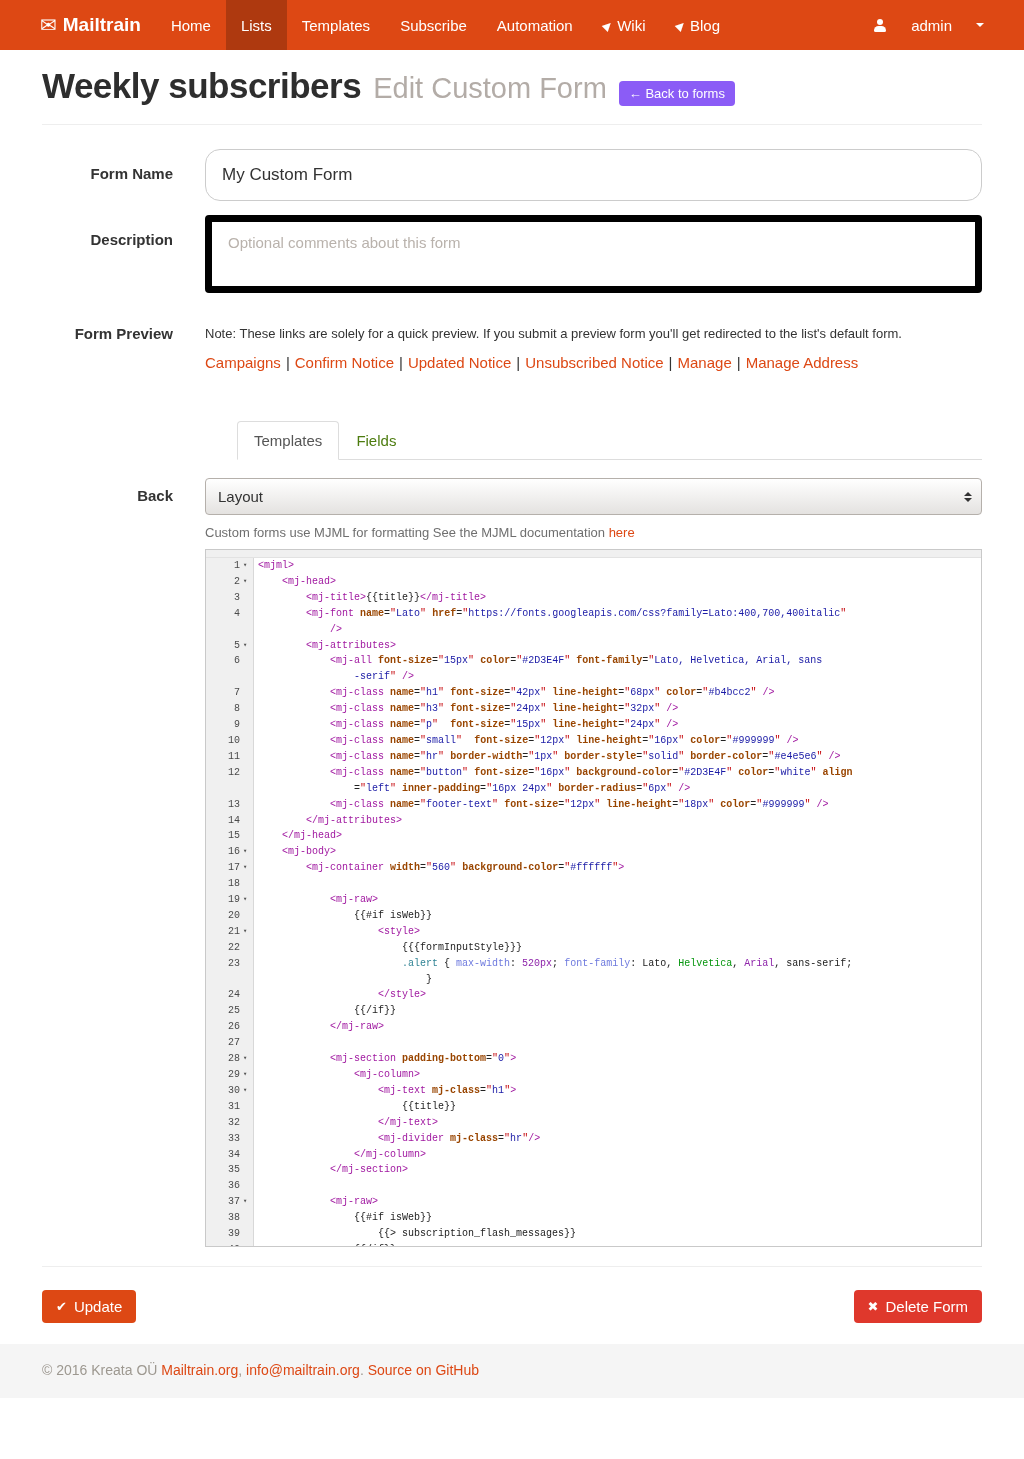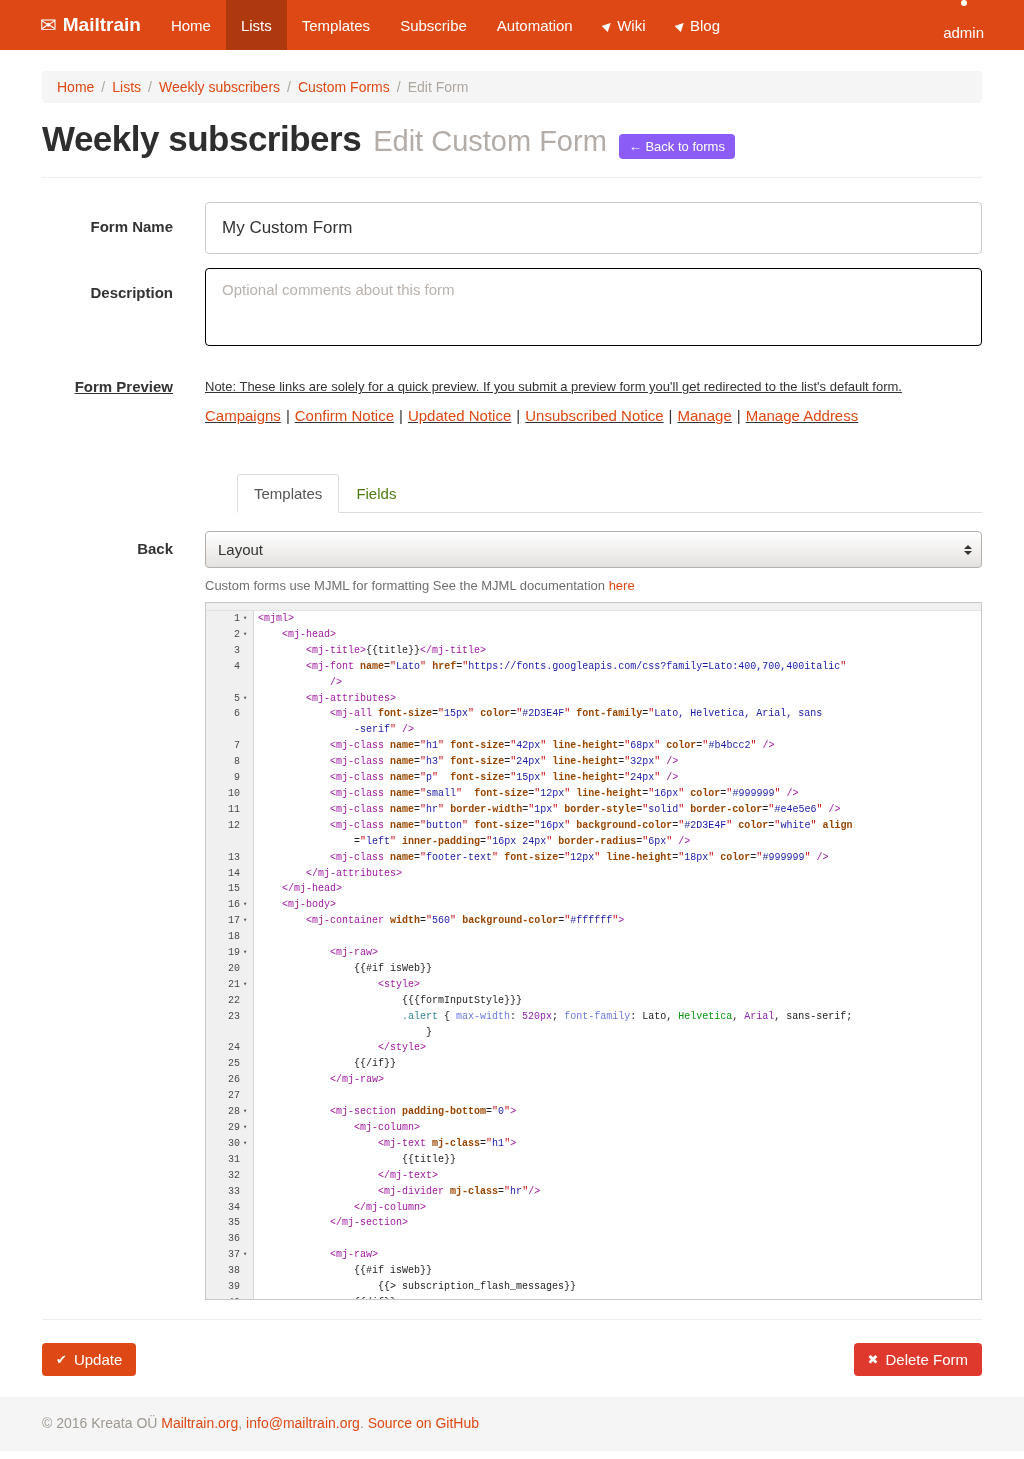--- a/index.html
+++ b/index.html
@@ -9,21 +9,21 @@
 
   
   .navbar { height:50px; background:#DD4814; display:flex; align-items:stretch; }
   .nav-inner { width:984px; margin:0 auto; display:flex; align-items:stretch; }
   .brand { display:flex; align-items:center; gap:6px; color:#fff; font-size:19px; font-weight:bold; padding:0 15px 0 20px; }
   .brand .env { font-size:20px; font-weight:normal; }
   .nav-menu { display:flex; align-items:stretch; }
   .nav-item { display:flex; align-items:center; gap:6px; padding:0 15px; color:#fff; font-size:15px; cursor:pointer; }
   .nav-item.active { background:#AE390F; }
   .plane { display:inline-block; transform:rotate(-45deg); font-size:11px; }
-  .nav-right { margin-left:auto; display:flex; align-items:center; gap:24px; color:#fff; font-size:15px; padding:0 20px; cursor:pointer;flex-direction:column; }
+  .nav-right { margin-left:auto; display:flex; align-items:center; gap:24px; color:#fff; font-size:15px; padding:0 20px; cursor:pointer; }
   .person { position:relative; width:14px; height:13px; display:inline-block; }
   .person:before { content:""; position:absolute; top:0; left:4px; width:6px; height:6px; border-radius:50%; background:#fff; }
   .person:after { content:""; position:absolute; bottom:0; left:1px; width:12px; height:6px; border-radius:6px 6px 2px 2px; background:#fff; }
   .caret { width:0; height:0; border-left:4px solid transparent; border-right:4px solid transparent; border-top:4px solid #fff; }
 
   .container { width:940px; margin:0 auto; }
 
   
   .breadcrumb { margin-top:21px; background:#F5F5F5; border-radius:4px; padding:8px 15px; font-size:14px; }
   .breadcrumb a { color:#DD4814; }
@@ -36,24 +36,24 @@
   .page-subtitle { font-size:29px; color:#B3ACA7; font-weight:normal; }
   .btn-back { background:#8b5cf6; color:#fff; font-size:13px; padding:5px 10px; border-radius:4px; border:none; cursor:pointer; white-space:nowrap; }
   hr.rule { border:none; border-top:1px solid #EEE; margin-top:18px; }
 
   
   .form { margin-top:24px; }
   .frow { display:flex; margin-bottom:14px; }
   .flabel { width:131px; text-align:right; font-weight:bold; font-size:15px; color:#333; padding-top:16px; flex:none; }
   .flabel.small-pad { padding-top:2px; }
   .ffield { flex:1; margin-left:32px; }
-  .text-input { width:100%; height:52px; border:1px solid #CCC; border-radius:4px; padding:0 16px; font-size:17px; color:#333; font-family:"Liberation Sans",sans-serif; }
-  .text-area { width:100%; height:78px; border:1px solid #000000; border-radius:4px; padding:12px 16px; font-size:15px; color:#333; resize:none; font-family:"Liberation Sans",sans-serif; }
+  .text-input { width:100%; height:52px; border:1px solid #CCC; border-radius:15px; padding:0 16px; font-size:17px; color:#333; font-family:"Liberation Sans",sans-serif; }
+  .text-area { width:100%; height:78px; border:7px solid #000000; border-radius:4px; padding:12px 16px; font-size:15px; color:#333; resize:none; font-family:"Liberation Sans",sans-serif; }
   .text-area::placeholder { color:#B9B2AC; }
-  .preview-row { margin-top:26px; margin-bottom:4px;text-decoration:underline; }
+  .preview-row { margin-top:26px; margin-bottom:4px; }
   .note { font-size:13px; color:#333; padding-top:3px; }
   .preview-links { margin-top:13px; font-size:15px; }
   .preview-links a { color:#DD4814; }
   .plink-sep { color:#333; padding:0 5px; }
 
   
   .tabs-wrap { margin-top:50px; padding-left:163px; }
   .tabs { margin-left:32px; display:flex; border-bottom:1px solid #DDD; }
   .tab { font-size:15px; padding:10px 16px; border:1px solid transparent; margin-bottom:-1px; border-radius:4px 4px 0 0; cursor:pointer; }
   .tab.active { background:#fff; border-color:#DDD #DDD #fff #DDD; color:#555; }
@@ -136,21 +136,20 @@
     <div class="nav-right">
       <span class="person"></span>
       <span>admin</span>
       <span class="caret"></span>
     </div>
   </div>
 </div>
 
 <div class="container">
 
-  <div class="breadcrumb"><a href="#">Home</a><span class="crumb-sep">/</span><a href="#">Lists</a><span class="crumb-sep">/</span><a href="#">Weekly subscribers</a><span class="crumb-sep">/</span><a href="#">Custom Forms</a><span class="crumb-sep">/</span><span class="crumb-active">Edit Form</span></div>
 
   <div class="page-header">
     <span class="page-title">Weekly subscribers</span>
     <span class="page-subtitle">Edit Custom Form</span>
     <button class="btn-back"><span>←</span> <span>Back to forms</span></button>
   </div>
   <hr class="rule">
 
   <div class="form">
     <div class="frow">

